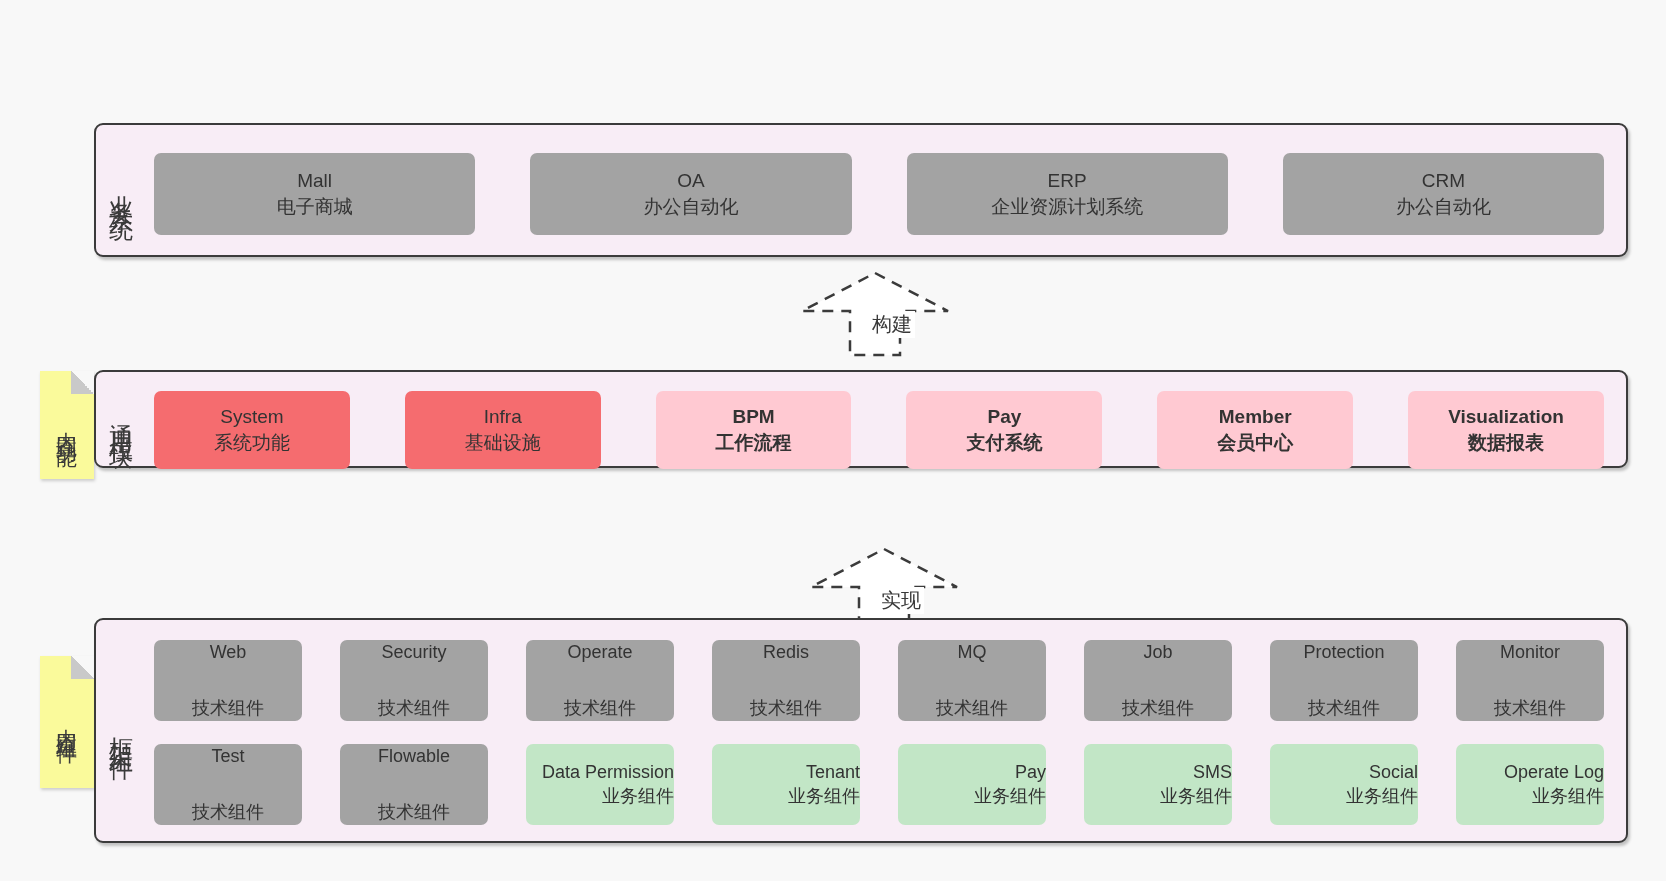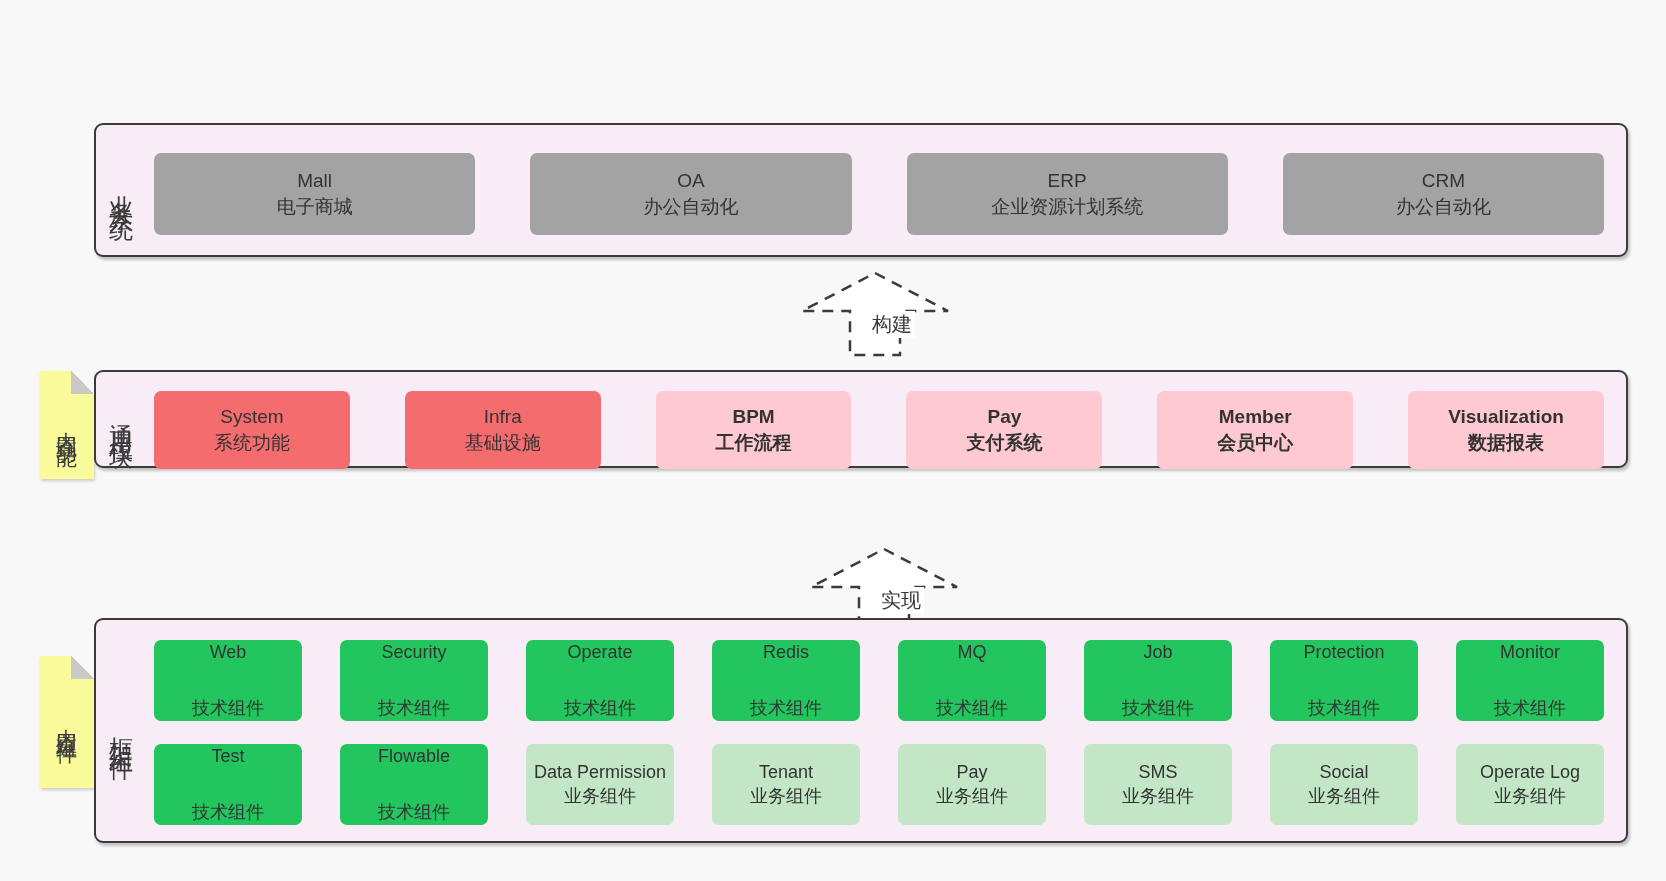--- a/index.html
+++ b/index.html
@@ -38,22 +38,22 @@
 
   .box {
     flex:1; border-radius:7px;
     display:flex; flex-direction:column; align-items:center; justify-content:center;
     text-align:center; line-height:1.35; font-size:19px;
   }
   .grid8 .box { font-size:18px; line-height:1.3; }
   .blue        { background:#a3a3a3; }
   .red         { background:#f56c6f; }
   .pink        { background:#ffc9d2;font-weight:bold; }
-  .green       { background:#22c55e;gap:32px; }
-  .green-light { background:#c2e6c6; }
+  .green       { background:#a3a3a3;gap:32px; }
+  .green-light { background:#c2e6c6;align-items:flex-end; }
 
   .tag {
     position:absolute; left:40px; width:54px;
     background:#fafa9b; box-shadow:1px 2px 3px rgba(0,0,0,0.18);
     display:flex; align-items:center; justify-content:center;
   }
   .tag-mid    { top:371px; height:108px; }
   .tag-bottom { top:656px; height:132px; }
   .tag-text {
     writing-mode:vertical-rl; text-orientation:upright;

